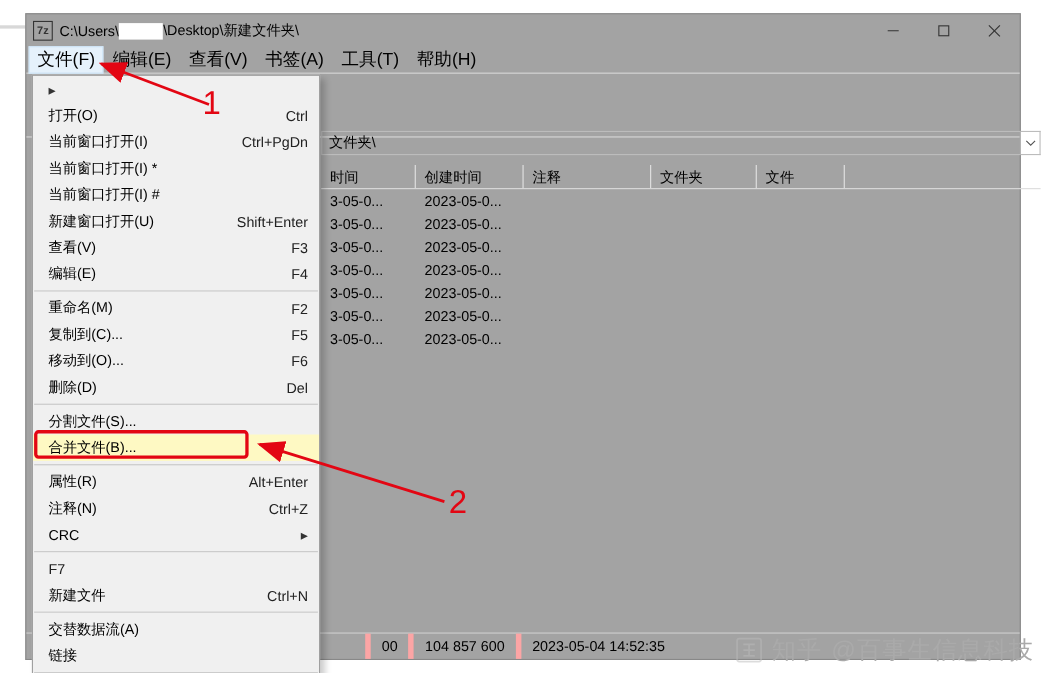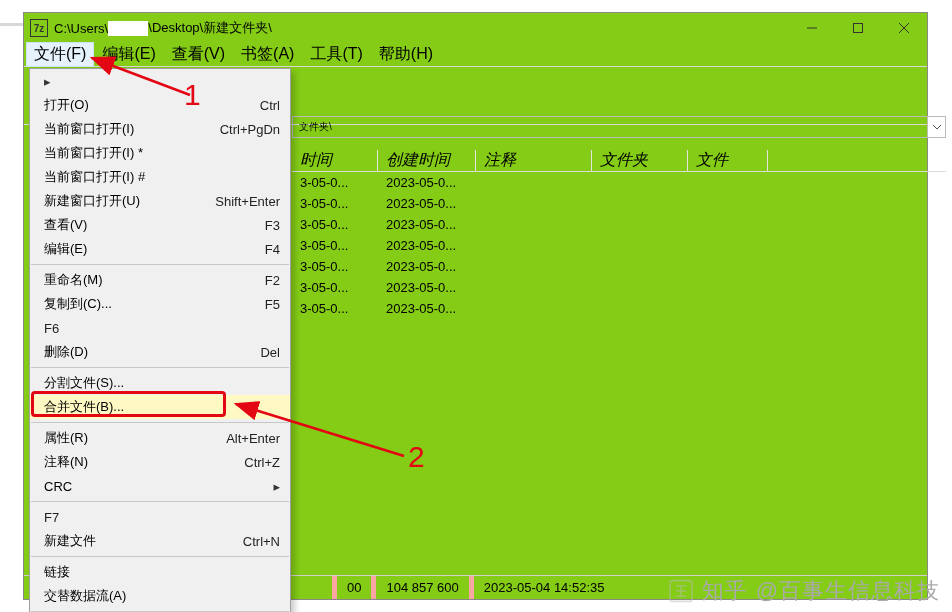--- a/index.html
+++ b/index.html
@@ -1,45 +1,45 @@
 <!DOCTYPE html>
 <html><head>
 <meta charset="utf-8">
 <style>
   * { box-sizing: border-box; font-family: "Segoe UI", "Microsoft YaHei", Tahoma, sans-serif; }
   html, body { margin:0; padding:0; background:#fff; }
   .canvas { position:relative; width:952px; height:612px; background:#fff; overflow:hidden; }
   .window {
     position:absolute; left:23px; top:12px; width:905px; height:588px;
-    border:1px solid #888; background:#84cc16;
+    border:1px solid #888; background:#a3a3a3;
   }
   
   .titlebar { height:30px; display:flex; align-items:center; font-size:13px; }
   .titlebar .app-icon {
     width:18px; height:18px; margin:0 6px 0 6px;
     display:flex; align-items:center; justify-content:center;
     border:1px solid #333; font-size:10px; font-weight:bold; color:#333;
   }
   .titlebar .path-part { white-space:pre; }
   .titlebar .path-mask { background:#fff; color:#fff; padding:0 2px; }
   .titlebar .spacer { flex:1; }
   .titlebar .winbtn { width:46px; height:30px; display:flex; align-items:center; justify-content:center; }
   .titlebar .winbtn svg { display:block; }
   
   .menubar { height:24px; display:flex; align-items:center; padding:0 2px; border-bottom:1px solid #d8d8d8; font-size:16px; }
   .menubar .mitem { padding:2px 8px; }
   .menubar .mitem.open { background:#e5f1fb; border:1px solid #cce4f7; padding:1px 7px; }
   
   .toolbar { height:58px; border-bottom:1px solid #d8d8d8; }
   
-  .addressrow { position:absolute; left:292px; top:122px; right:6px; height:16px; display:flex; align-items:flex-end; font-size:10px; }
+  .addressrow { position:absolute; left:292px; top:122px; right:6px; height:16px; display:flex; align-items:center; font-size:13px; }
   .addressrow .addrbox { flex:1; border:1px solid #bcbcbc; height:22px; display:flex; align-items:center; padding:0 6px; }
   .addressrow .dd { width:18px; height:22px; border:1px solid #bcbcbc; border-left:none; display:flex; align-items:center; justify-content:center; }
   
-  .thead { position:absolute; left:292px; top:150px; right:6px; height:22px; display:flex; align-items:flex-end; font-size:16px; border-bottom:1px solid #dcdcdc;font-style:italic; }
+  .thead { position:absolute; left:292px; top:150px; right:6px; height:22px; display:flex; align-items:flex-end; font-size:13px; border-bottom:1px solid #dcdcdc; }
   .thead .col { padding:0 8px; border-right:1px solid #e4e4e4; height:100%; display:flex; align-items:center; }
   .col-mtime { width:86px; }
   .col-ctime { width:98px; }
   .col-comment { width:116px; }
   .col-folders { width:96px; }
   .col-files { width:80px; }
   
   .rows { position:absolute; left:292px; top:172px; right:6px; font-size:13px; }
   .row { height:21px; display:flex; align-items:center; }
   .row .c { padding:0 8px; }
@@ -211,20 +211,21 @@
       <div class="sep"></div>
       <div class="mi">
         <span class="lbl">重命名(M)</span>
         <span class="accel">F2</span>
       </div>
       <div class="mi">
         <span class="lbl">复制到(C)...</span>
         <span class="accel">F5</span>
       </div>
       <div class="mi">
+        <span class="lbl">移动到(O)...</span>
         <span class="accel">F6</span>
       </div>
       <div class="mi">
         <span class="lbl">删除(D)</span>
         <span class="accel">Del</span>
       </div>
       <div class="sep"></div>
       <div class="mi">
         <span class="lbl">分割文件(S)...</span>
       </div>
@@ -247,24 +248,24 @@
       <div class="sep"></div>
       <div class="mi">
         <span class="accel">F7</span>
       </div>
       <div class="mi">
         <span class="lbl">新建文件</span>
         <span class="accel">Ctrl+N</span>
       </div>
       <div class="sep"></div>
       <div class="mi">
+        <span class="lbl">交替数据流(A)</span>
+      </div>
+      <div class="mi">
         <span class="lbl">链接</span>
-      </div>
-      <div class="mi">
-        <span class="lbl">交替数据流(A)</span>
       </div>
       <div class="sep"></div>
     </div>
 
   <div class="menubar file-highlight" style="left:24px; top:42px; width:62px; height:26px; padding:0; border-bottom-width:3px;"></div>
   <div class="merge-highlight" style="left:31px; top:391px; width:195px; height:26px;"></div>
 
   <svg class="arrow-svg" style="left:80px; top:50px;" width="130" height="60">
     <defs>
         <marker id="ah1" markerWidth="10" markerHeight="8" refX="9" refY="4" orient="auto">

